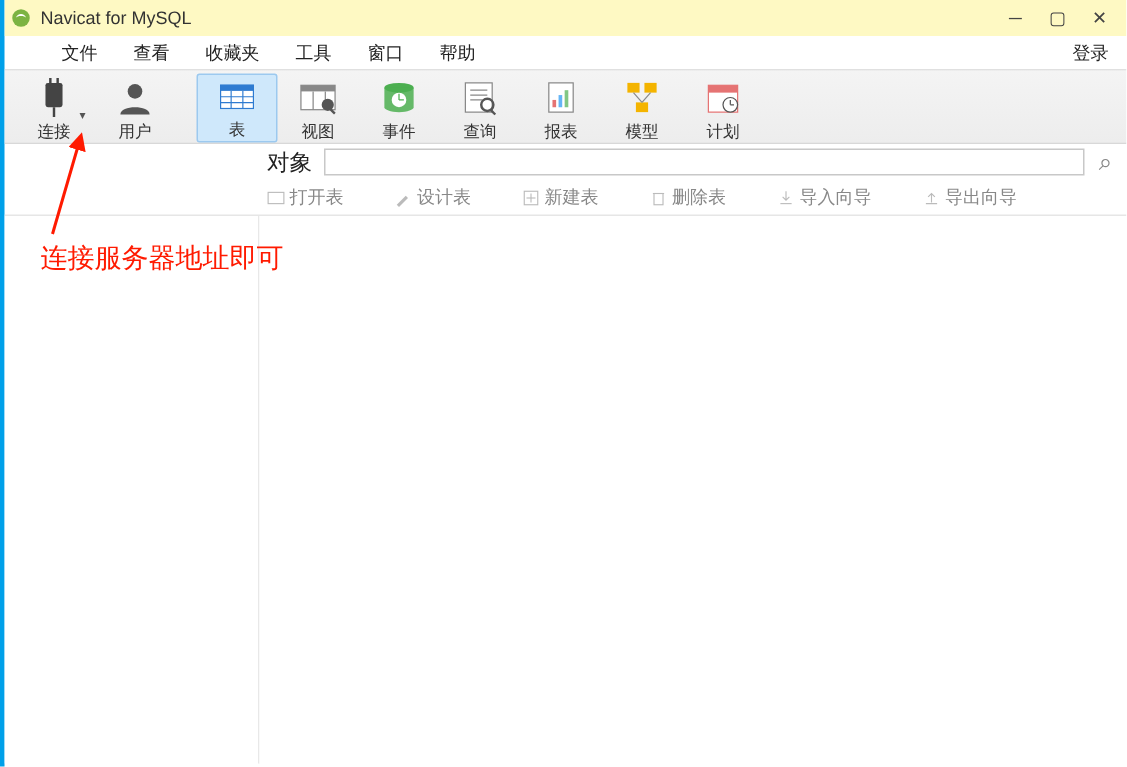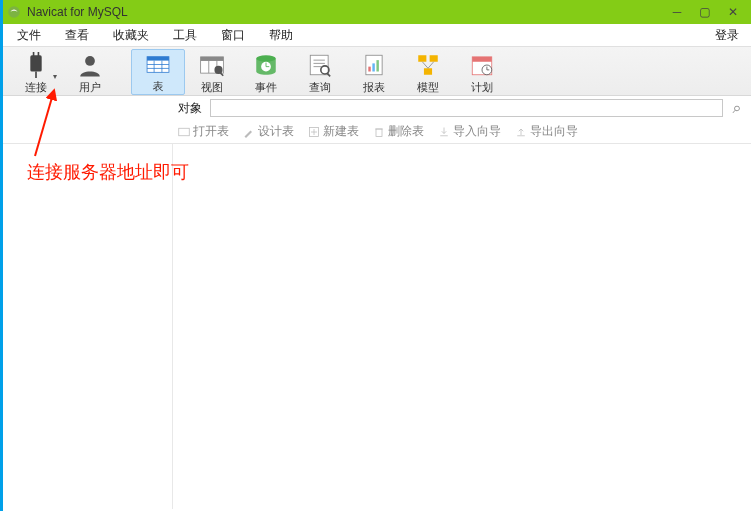--- a/index.html
+++ b/index.html
@@ -1,41 +1,41 @@
 <!DOCTYPE html>
 <html><head>
 <meta charset="utf-8">
 <style>
 * { margin: 0; padding: 0; box-sizing: border-box; font-family: "Microsoft YaHei", "SimSun", sans-serif; }
 body { width: 751px; height: 511px; background: #fff; position: relative; overflow: hidden; border-left: 3px solid #00a0e9; }
 
-.titlebar { height: 24px; display: flex; align-items: center; padding: 0 4px; font-size: 12px; color: #333; background: #84cc16; }
+.titlebar { height: 24px; display: flex; align-items: center; padding: 0 4px; font-size: 12px; color: #333; background: #fef9c3; }
 .title-icon { width: 14px; height: 14px; margin-right: 6px; }
 .titlebar .spacer { flex: 1; }
 .win-btn { width: 28px; height: 20px; display: flex; align-items: center; justify-content: center; color: #444; cursor: default; }
 
-.menubar { height: 22px; display: flex; align-items: center; font-size: 12px; padding: 0 2px; background: #fff; }
+.menubar { height: 22px; display: flex; align-items: center; font-size: 12px; padding: 0 2px; background: #fff; margin-left: 24px; }
 .menu-item { padding: 2px 12px; color: #222; cursor: default; }
 .menubar .spacer { flex: 1; }
 .login-link { padding: 2px 10px; color: #222; cursor: default; }
 
 .toolbar { height: 50px; background: linear-gradient(#f4f4f4,#ededed); border-top: 1px solid #e0e0e0; border-bottom: 1px solid #d8d8d8; display: flex; align-items: stretch; padding: 2px 6px 0; }
 .tool-group { display: flex; }
 .tool-item { width: 54px; display: flex; flex-direction: column; align-items: center; justify-content: center; font-size: 11px; color: #333; position: relative; padding-top: 2px; }
 .tool-item.active { background: #cfe8fb; border: 1px solid #9cc9ef; border-radius: 2px; width: 54px; }
 .tool-item svg { width: 26px; height: 26px; margin-bottom: 2px; }
 .tool-item .drop { position: absolute; bottom: 14px; right: 6px; font-size: 8px; color: #555; }
 .sep { width: 14px; }
 
 .subbar { height: 24px; display: flex; align-items: center; padding-left: 175px; }
-.subbar .label { font-size: 12px; color: #222; margin-right: 8px; text-align: center; }
+.subbar .label { font-size: 15px; color: #222; margin-right: 8px; text-align: center; }
 .subbar input { flex:1; height: 18px; font-size: 12px; border: 1px solid #c8c8c8; }
 .subbar .extra { width: 28px; display:flex; align-items:center; justify-content:center; color:#888; }
 
-.actionbar { height: 24px; display: flex; align-items: center; padding-left: 175px; font-size: 12px; color: #888; border-bottom: 1px solid #e6e6e6; }
+.actionbar { height: 24px; display: flex; align-items: center; padding-left: 175px; font-size: 12px; color: #888; border-bottom: 1px solid #e6e6e6; gap: 20px; }
 .action { display: flex; align-items: center; margin-right: 14px; }
 .action svg { width: 12px; height: 12px; margin-right: 3px; }
 
 .content { position: relative; height: 365px; }
 .sidebar { position: absolute; left: 0; top: 0; width: 170px; height: 100%; background: #fff; border-right: 1px solid #e8e8e8; }
 .main { position: absolute; left: 170px; right: 0; top: 0; height: 100%; background: #fff; }
 
 .annotation { position: absolute; left: 24px; top: 160px; font-size: 18px; color: #ff1a00; font-weight: 400; }
 .arrow { position: absolute; left: 22px; top: 88px; pointer-events: none; }
 </style>

